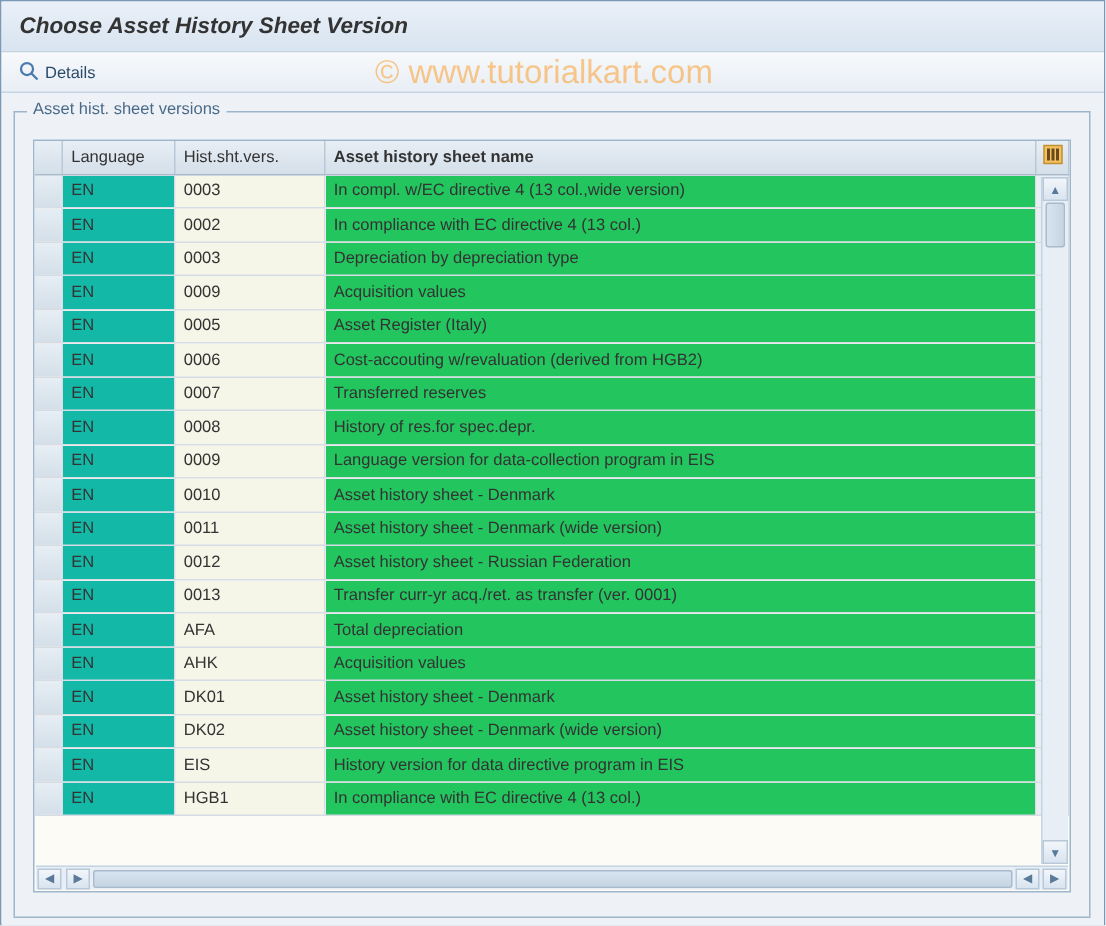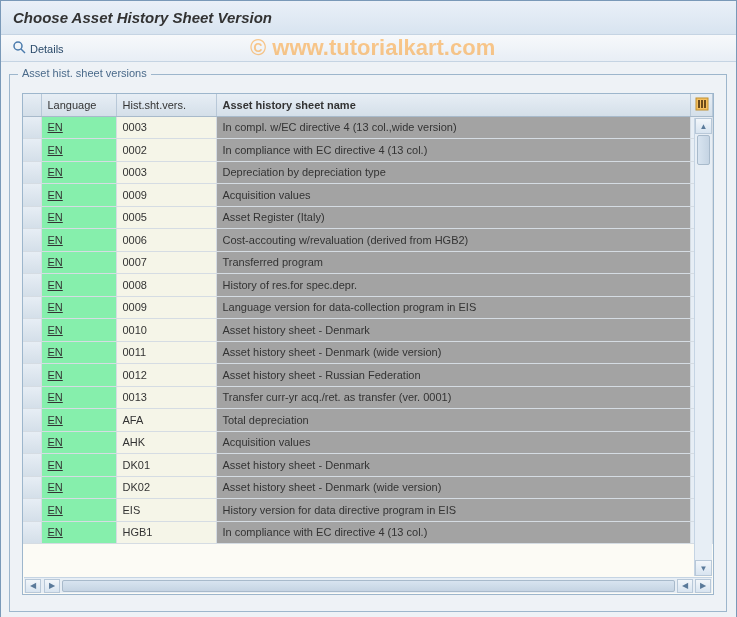--- a/index.html
+++ b/index.html
@@ -117,23 +117,23 @@
       height: 22px;
       white-space: nowrap;
       overflow: hidden;
       text-overflow: ellipsis;
     }
     td.sel-cell {
       width: 18px;
       background: linear-gradient(to bottom, #e7eef5, #d4dfe9);
       padding: 0;
     }
-    td.lang-cell { width: 75px; background: #86efac; text-decoration: underline; }
+    td.lang-cell { width: 75px; background: #14b8a6; }
     td.vers-cell { width: 100px; background: #f5f5e8; }
-    td.name-cell { background: #a3a3a3; }
+    td.name-cell { background: #22c55e; }
     td.scroll-cell { width: 22px; background: #e7eef5; padding: 0; }
     .config-icon {
       width: 14px;
       height: 14px;
       display: inline-block;
     }
     .vscroll {
       position: absolute;
       right: 1px;
       top: 24px;
@@ -206,21 +206,21 @@
       background: linear-gradient(to bottom, #d8e4f0, #c5d4e3);
       border: 1px solid #a8bacb;
       border-radius: 2px;
     }
     .watermark {
       position: absolute;
       top: 35px;
       left: 250px;
       color: rgba(255,140,0,0.45);
       font-size: 22px;
-      font-weight: bold;
+      font-weight: normal;
       pointer-events: none;
       z-index: 100;
     }
     tbody { display: block; max-height: 460px; overflow: hidden; }
     thead, tbody tr { display: table; width: 100%; table-layout: fixed; }
     .name-cell { max-width: 440px; }
   </style>
 </head>
 <body>
 
@@ -309,21 +309,21 @@
                   <td class="sel-cell"></td>
                   <td class="lang-cell">EN</td>
                   <td class="vers-cell">0006</td>
                   <td class="name-cell">Cost-accouting w/revaluation (derived from HGB2)</td>
                   <td class="scroll-cell"></td>
                 </tr>
                 <tr>
                   <td class="sel-cell"></td>
                   <td class="lang-cell">EN</td>
                   <td class="vers-cell">0007</td>
-                  <td class="name-cell">Transferred program</td>
+                  <td class="name-cell">Transferred reserves</td>
                   <td class="scroll-cell"></td>
                 </tr>
                 <tr>
                   <td class="sel-cell"></td>
                   <td class="lang-cell">EN</td>
                   <td class="vers-cell">0008</td>
                   <td class="name-cell">History of res.for spec.depr.</td>
                   <td class="scroll-cell"></td>
                 </tr>
                 <tr>

